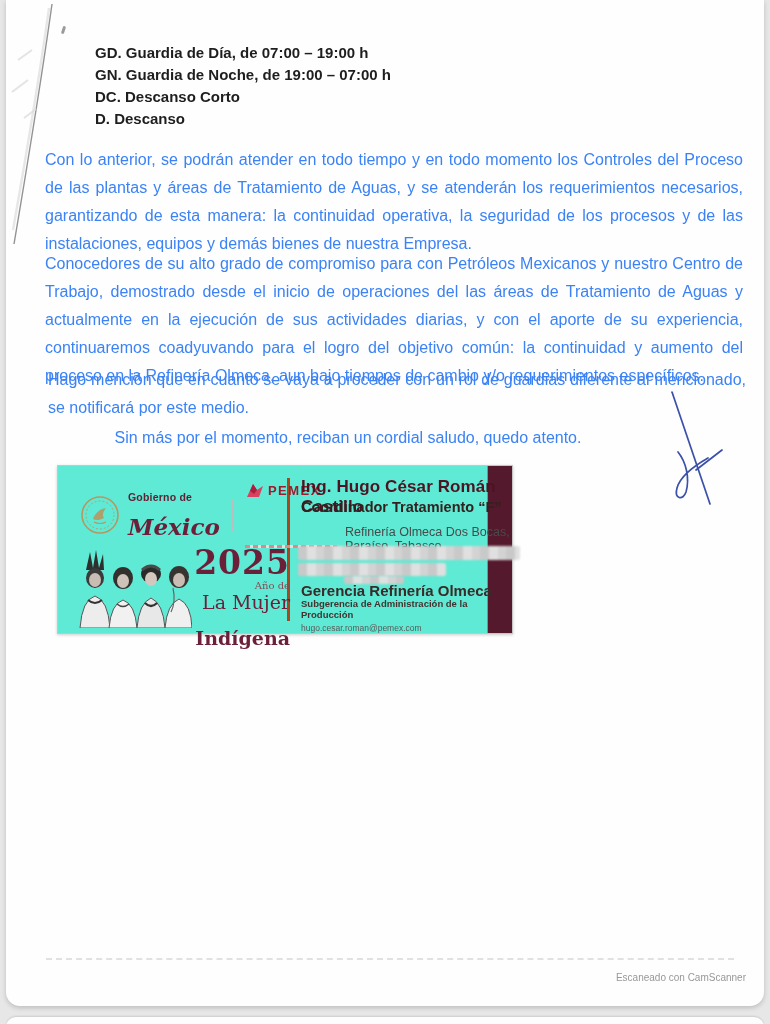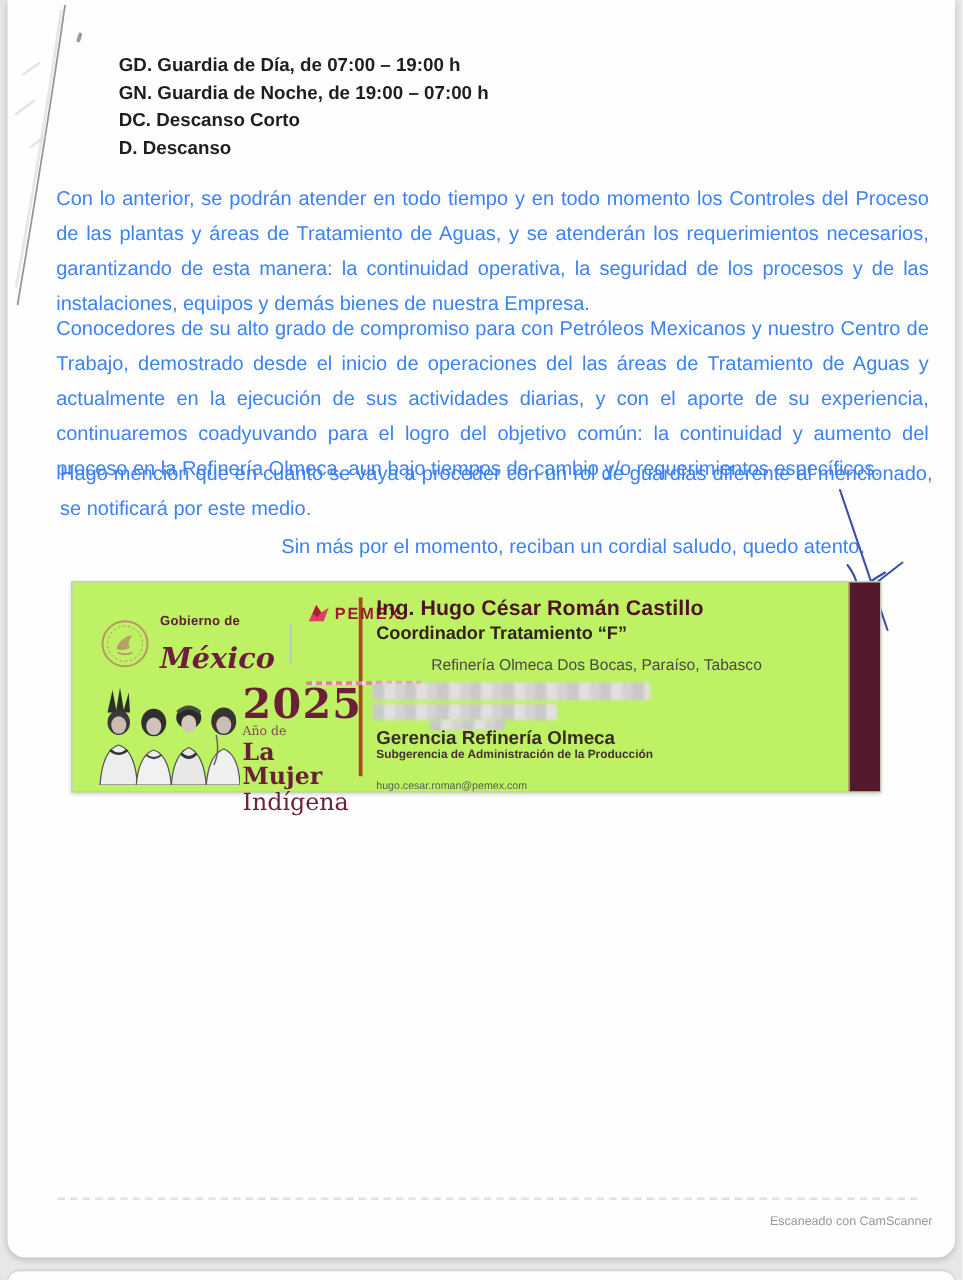--- a/index.html
+++ b/index.html
@@ -25,51 +25,51 @@
     box-shadow:0 -1px 2px rgba(0,0,0,.12);
   }
   .fold-svg{position:absolute;left:-6px;top:0;}
   .speck{position:absolute;left:56px;top:26px;width:3px;height:8px;background:#9a9a9a;transform:rotate(18deg);border-radius:2px;}
 
   .schedule{position:absolute;left:89px;top:42px;font-weight:bold;font-size:15px;line-height:22px;color:#1e1e1e;}
   .para{position:absolute;width:698px;font-size:16px;line-height:28px;text-align:justify;color:#3b82f6;}
   .p1{left:39px;top:146px;}
   .p2{left:39px;top:250px;}
   .p3{left:42px;top:366px;}
-  .p4{left:42px;top:424px;width:600px;text-align:right;margin-left:44px;}
+  .p4{left:42px;top:424px;width:600px;text-align:center;}
 
   .signature-svg{position:absolute;left:632px;top:386px;}
 
   
   .card{
-    position:absolute;left:51px;top:465px;width:648px;height:169px;
-    background:#bef264;border:1px solid #c6c6c6;
+    position:absolute;left:51px;top:465px;width:456px;height:169px;
+    background:#5eead4;border:1px solid #c6c6c6;
     box-shadow:0 1px 3px rgba(0,0,0,.2);
   }
   .card-bar{position:absolute;right:0;top:0;bottom:0;width:25px;background:var(--darkmaroon);border-left:1px solid #d76a6a;}
   .card-vdivider{position:absolute;left:229px;top:12px;bottom:12px;width:3px;background:var(--rust);}
 
   .gov-row{position:absolute;left:22px;top:16px;display:flex;align-items:center;gap:8px;}
   .gov-text{line-height:1;}
   .gov-top{font-size:10.5px;font-weight:bold;color:#5f2133;letter-spacing:.2px;}
   .gov-bottom{font-family:"DejaVu Serif","Liberation Serif",serif;font-size:23px;font-weight:bold;color:var(--maroon);margin-top:12px;font-style:italic;}
   .logo-sep{width:1px;height:32px;background:#bdbdbd;margin:0 4px;}
   .pemex{display:flex;flex-direction:column;align-items:flex-start;gap:44px;}
   .pemex-row{display:flex;align-items:center;gap:3px;}
   .pemex-word{font-size:13px;font-weight:bold;color:var(--pemexred);letter-spacing:1.5px;}
   .pemex-tagline{margin-top:2px;width:92px;height:3px;
     background:repeating-linear-gradient(90deg,#d98a8a 0 5px,#f3d9d9 5px 8px);}
 
   .women-svg{position:absolute;left:18px;top:82px;}
-  .year-block{position:absolute;left:136px;top:80px;width:96px;text-align:left;
+  .year-block{position:absolute;left:136px;top:80px;width:96px;text-align:right;
     font-family:"DejaVu Serif","Liberation Serif",serif;color:var(--maroon);line-height:1;}
   .year-num{font-size:33px;font-weight:bold;letter-spacing:1px;}
   .year-sub{font-size:10px;color:#8a4a55;margin-top:2px;}
-  .year-l2{font-size:19px;font-weight:bold;margin-top:2px;}
-  .year-l3{font-size:19px;font-weight:normal;margin-top:2px;}
+  .year-l2{font-size:19px;font-weight:normal;margin-top:2px;}
+  .year-l3{font-size:19px;font-weight:bold;margin-top:17px;}
 
   .holder-name{position:absolute;left:243px;top:11px;font-size:17px;font-weight:bold;color:#4d1322;letter-spacing:.1px;}
   .holder-role{position:absolute;left:243px;top:33px;font-size:14.5px;font-weight:bold;color:#332120;}
   .holder-loc{position:absolute;left:243px;top:59px;font-size:12.5px;color:#4a4a4a;margin-left:44px;}
   .blur{position:absolute;border-radius:2px;filter:blur(1.3px);
     background:repeating-linear-gradient(90deg,#c9c9c9 0 9px,#e0e0e0 9px 18px,#d3d3d3 18px 26px);}
   .blur1{left:240px;top:80px;width:222px;height:14px;}
   .blur2{left:240px;top:97px;width:148px;height:13px;}
   .blur2b{left:286px;top:110px;width:60px;height:8px;}
   .holder-dept{position:absolute;left:243px;top:116px;font-size:15px;font-weight:bold;color:#3a2a28;}

